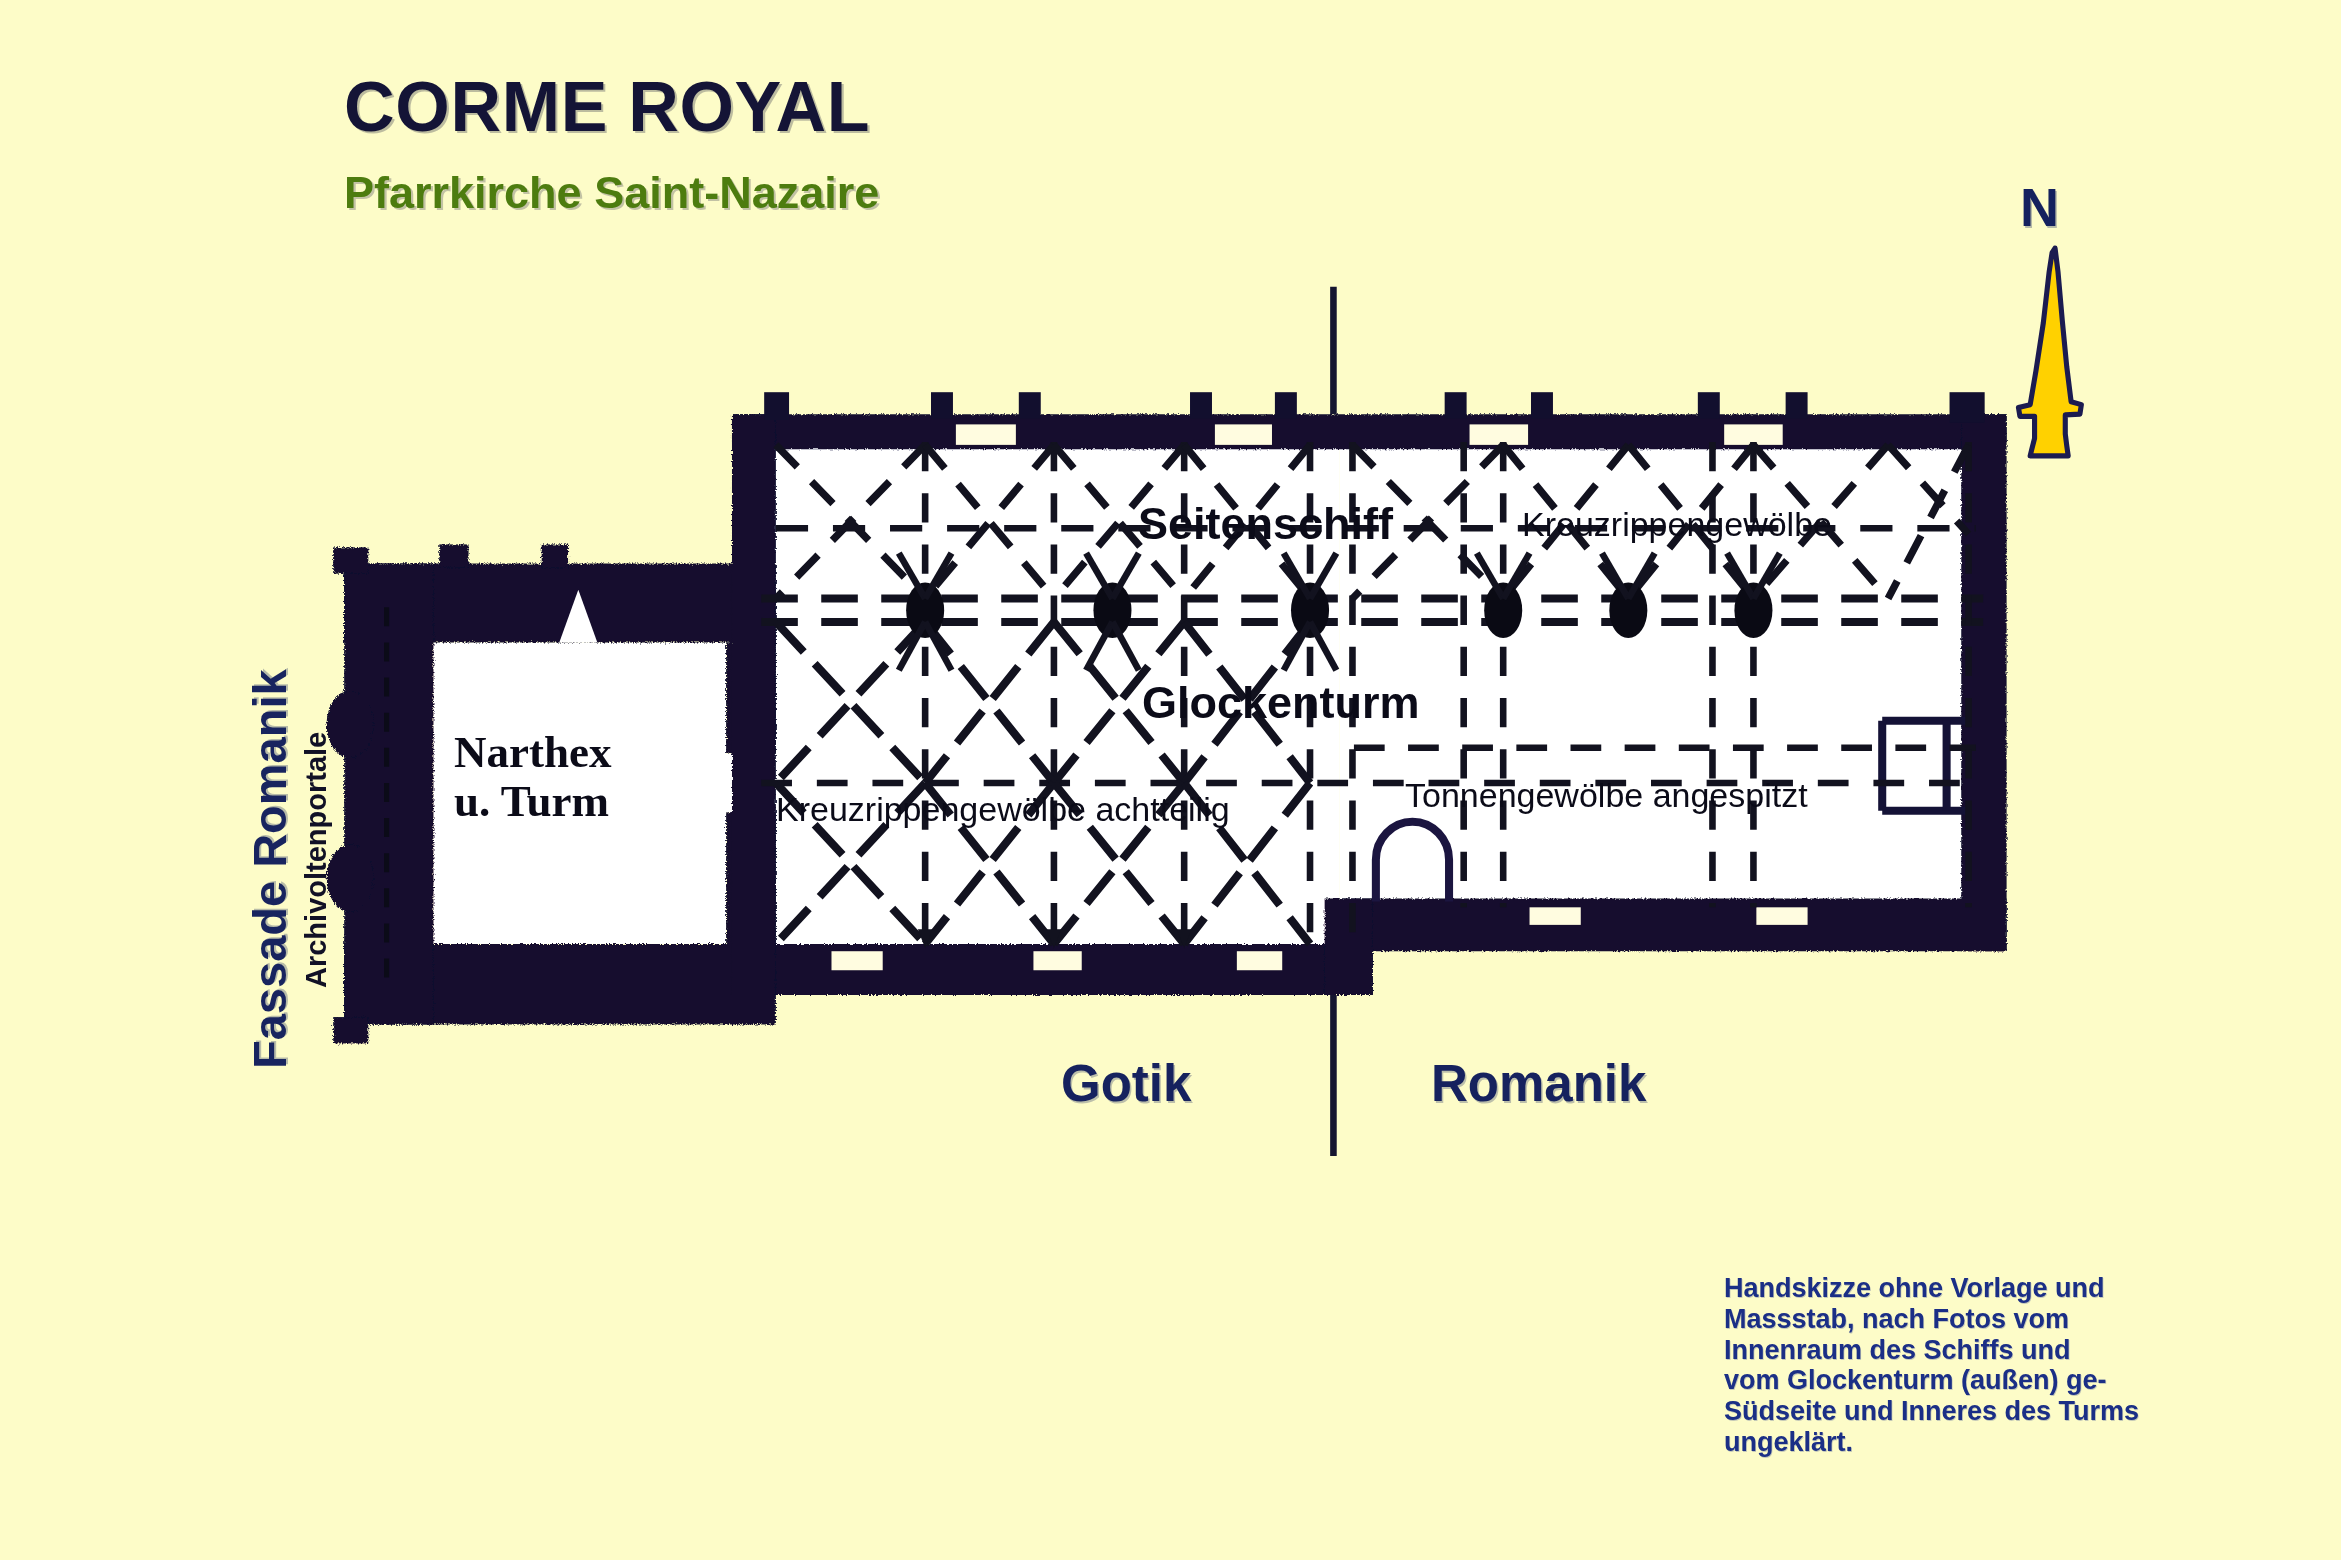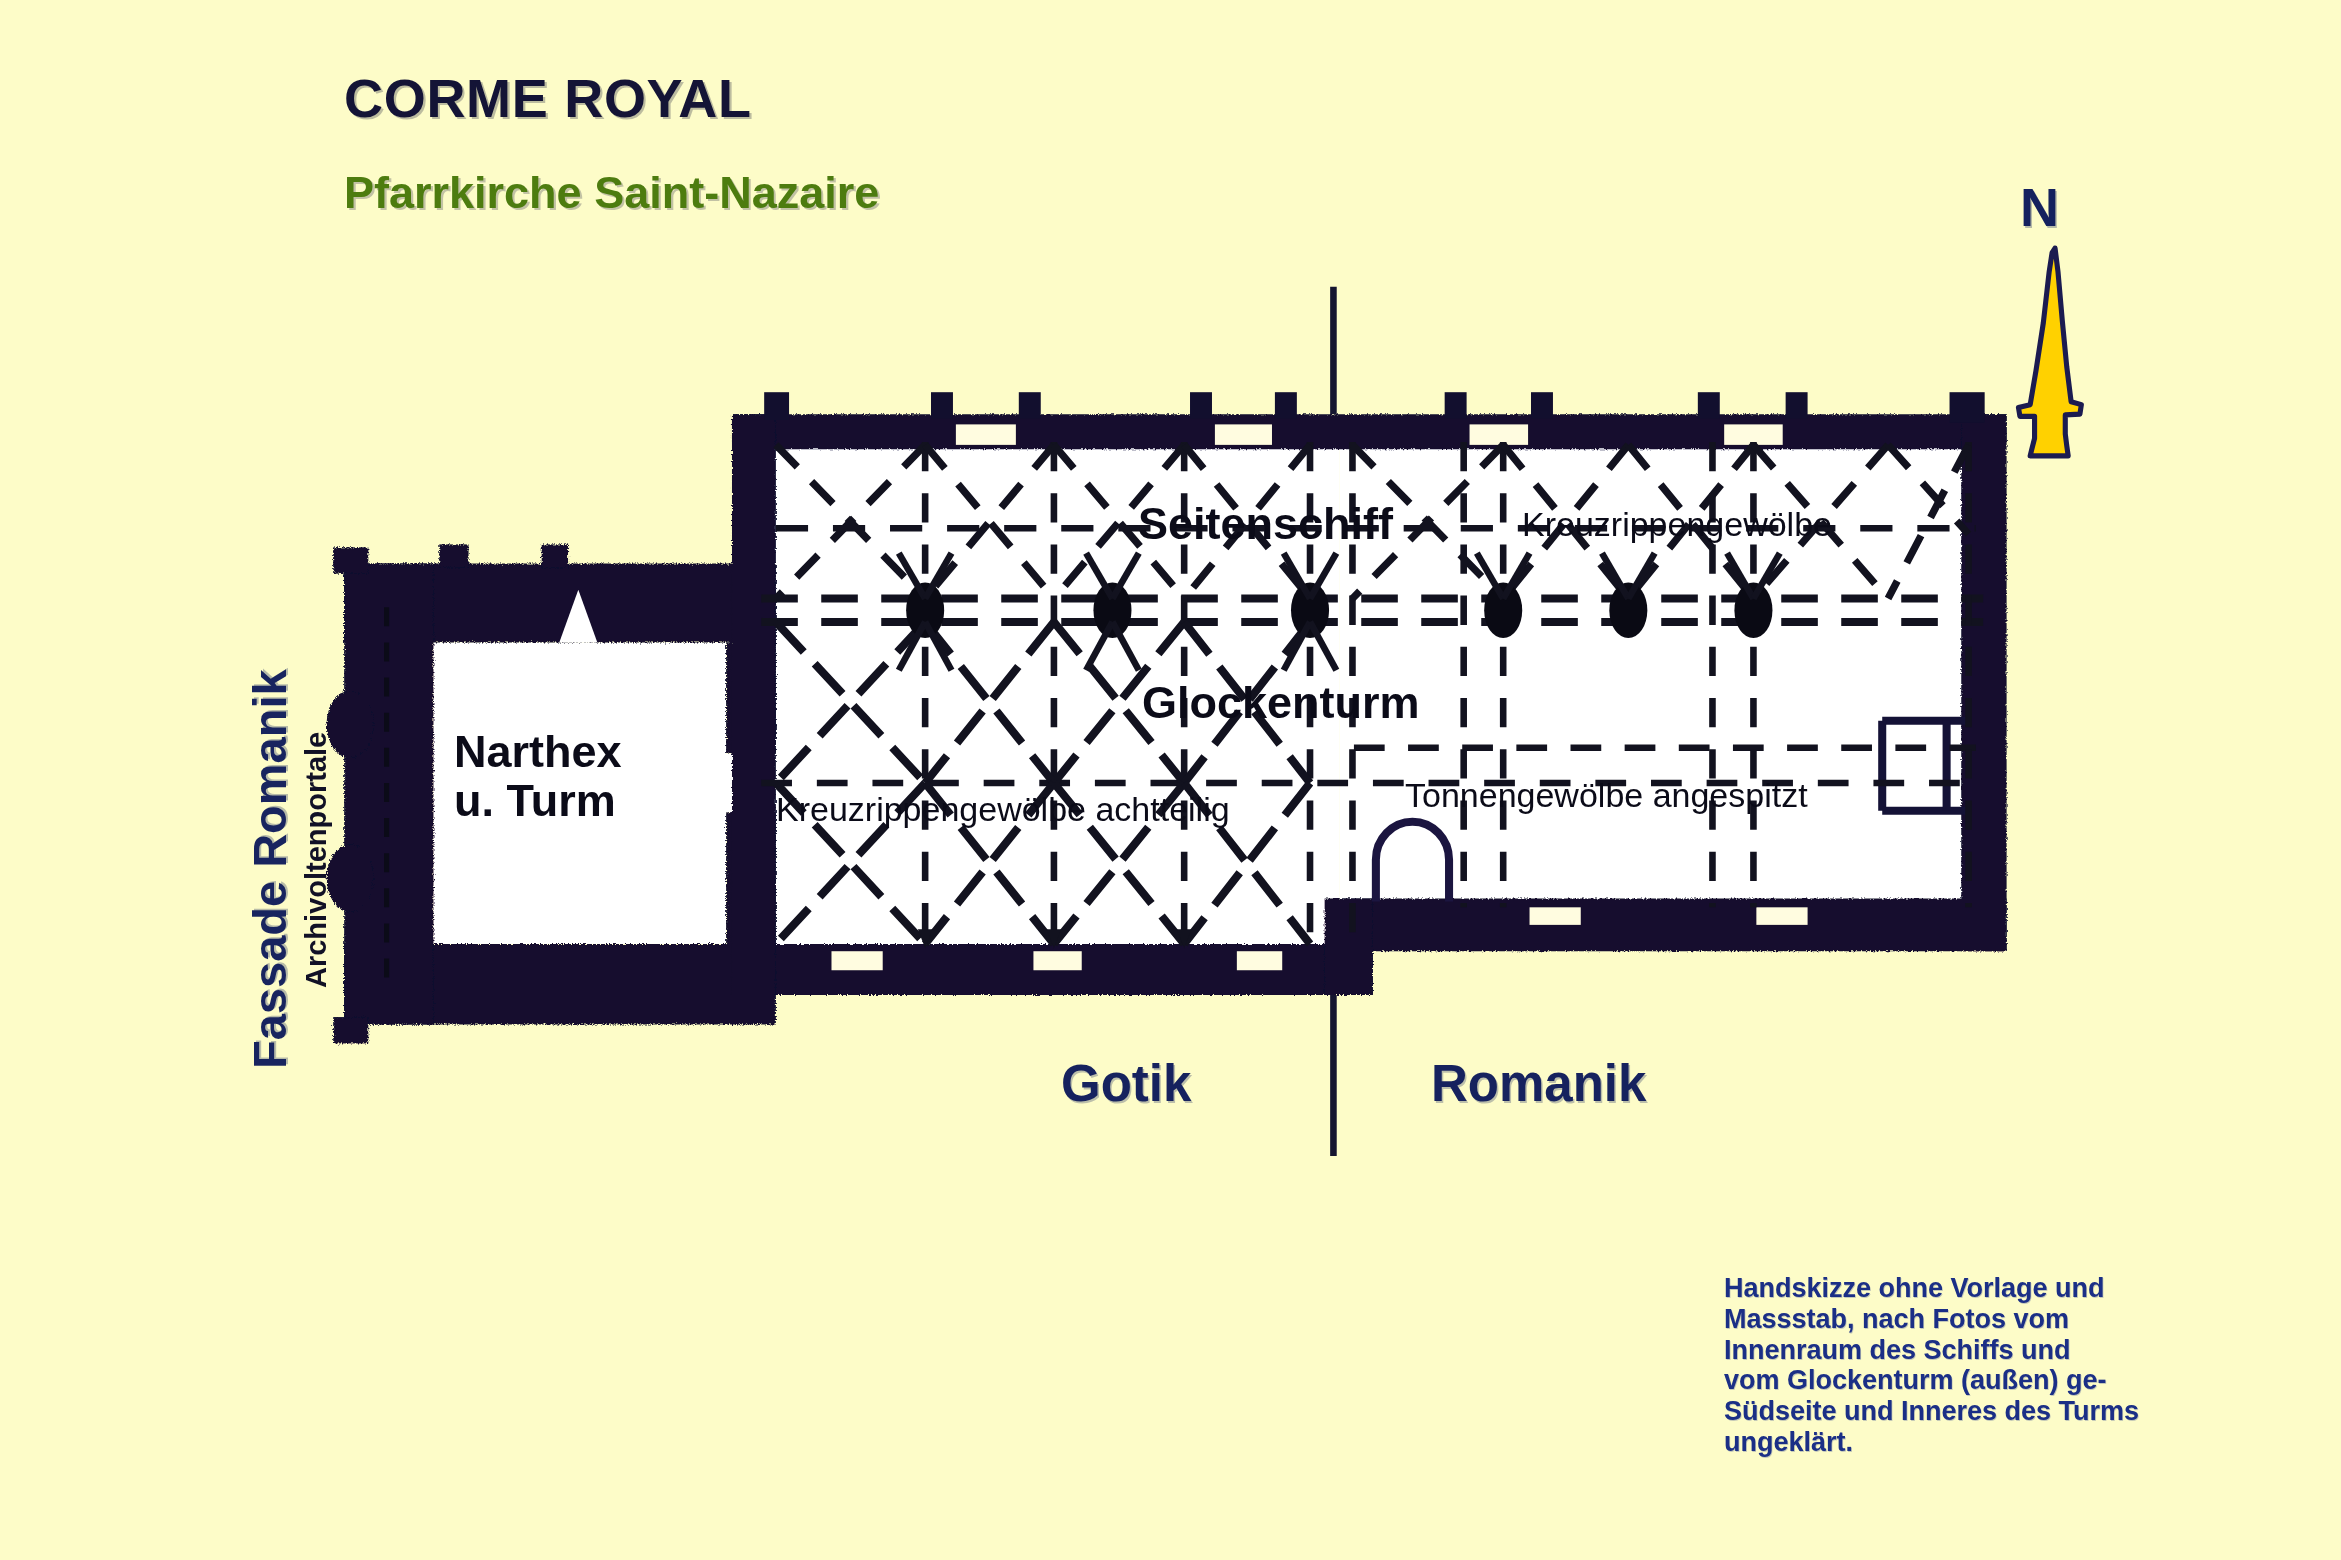--- a/index.html
+++ b/index.html
@@ -8,21 +8,21 @@
     background:#FDFCC8;
     font-family:"Liberation Sans", sans-serif;
     overflow:hidden;
     position:relative;
   }
   #stage{position:absolute;inset:0;}
 
   
   .title-main{
     position:absolute;left:344px;top:67px;
-    font-size:54px;font-weight:bold;letter-spacing:0.7px;
+    font-size:70px;font-weight:bold;letter-spacing:0.7px;
     color:#141436;
     text-shadow:2.2px 2.2px 0 rgba(20,20,54,.28);
     white-space:nowrap;
   }
   .title-sub{
     position:absolute;left:344px;top:167px;
     font-size:45px;font-weight:bold;
     color:#4d7c0f;
     text-shadow:2.2px 2.2px 0 rgba(20,20,54,.25);
     white-space:nowrap;
@@ -55,20 +55,21 @@
 
   
   #plan{position:absolute;left:0;top:0;width:2342px;height:1560px;}
 
   
   .plabel{position:absolute;white-space:nowrap;color:#0b0b18;}
   .lbl-narthex{
     left:454px;top:728px;
     font-size:45px;font-weight:bold;line-height:1.08;
     text-align:left;
+    font-family:Liberation Serif, serif;
   }
   .lbl-seitenschiff{left:1138px;top:498px;font-size:45px;font-weight:bold;}
   .lbl-hauptschiff{left:1142px;top:677px;font-size:45px;font-weight:bold;}
   .lbl-kreuz-right{left:1522px;top:505px;font-size:34px;font-weight:400;}
   .lbl-kreuz-acht{left:776px;top:790px;font-size:34px;font-weight:400;}
   .lbl-tonnen{left:1405px;top:776px;font-size:34px;font-weight:400;}
 
   
   .epoch{
     position:absolute;font-size:51px;font-weight:bold;color:#16225e;

